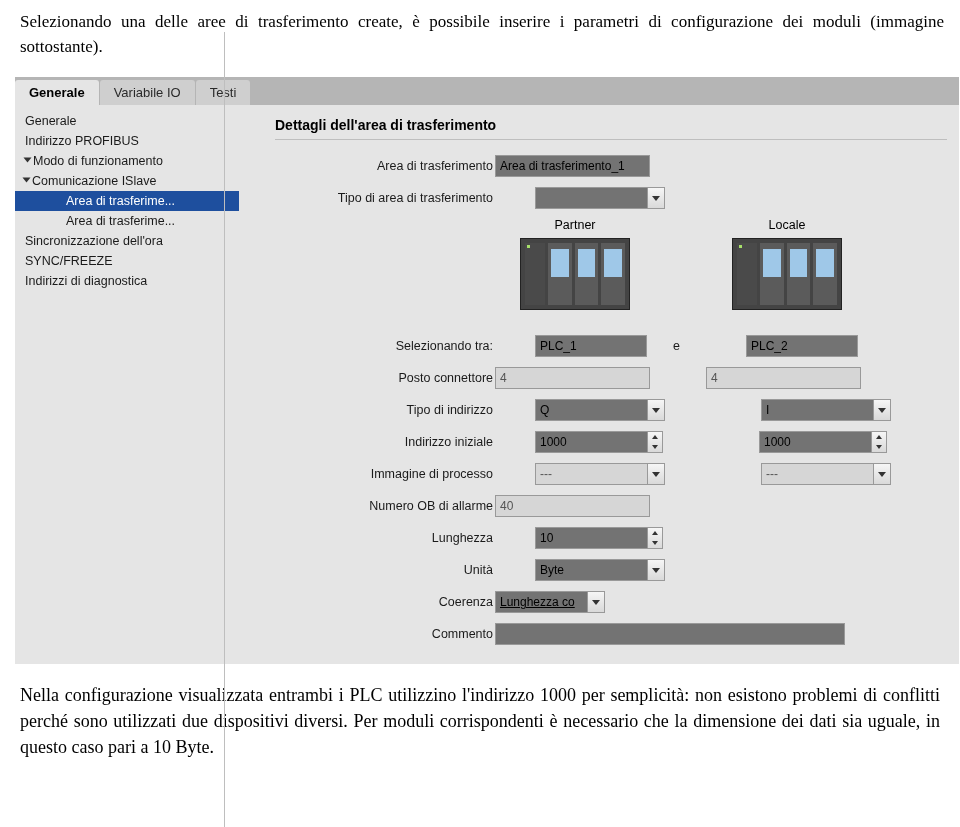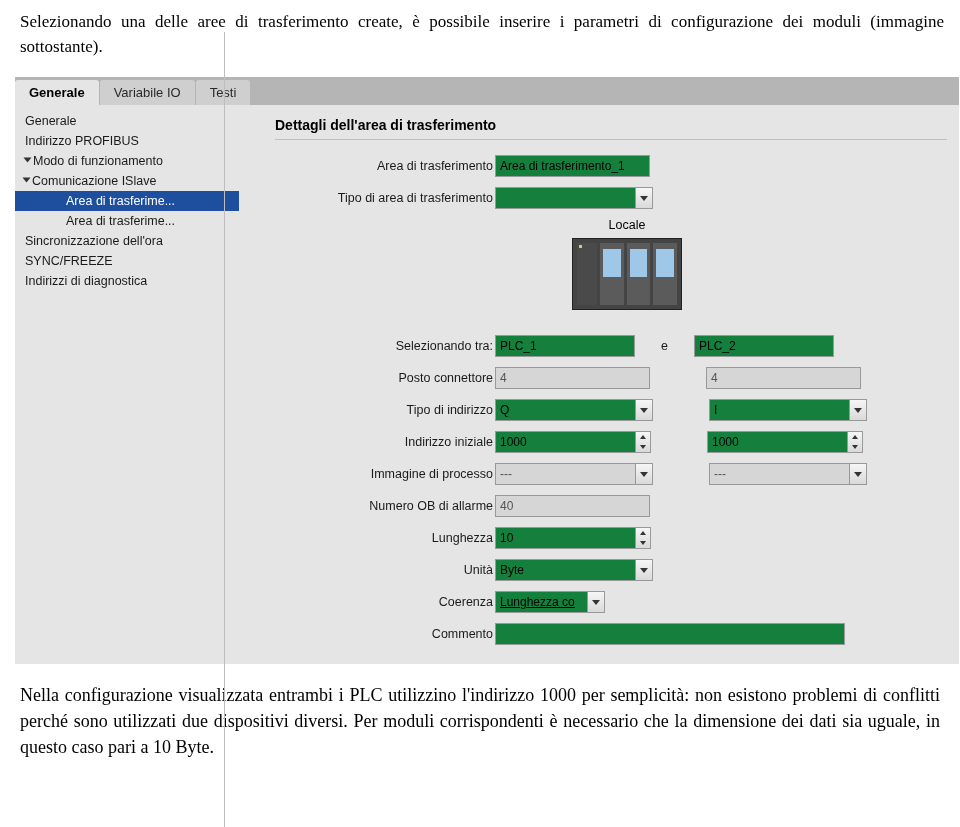--- a/index.html
+++ b/index.html
@@ -25,21 +25,21 @@
   .divider { position: absolute; left: 224px; top: 32px; bottom: 0; width: 1px; background: #bebebe; }
   
   .main { flex: 1; padding: 12px 12px 10px 36px; background: #e5e5e5; }
   .section-title { font-weight: bold; font-size: 14px; color: #000; margin-bottom: 6px; }
   .hr { height: 1px; background: #bebebe; margin-bottom: 14px; }
   
   .row { display: flex; align-items: center; margin-bottom: 8px; min-height: 24px; }
   .row .lbl { width: 220px; text-align: right; padding-right: 2px; font-size: 12.5px; color: #1a1a1a; }
   .row .ctr { display: flex; align-items: center; gap: 10px; }
   
-  .input { height: 22px; border: 1px solid #999; background: #15803d; font-size: 12px; padding: 0 4px; }
+  .input { height: 22px; border: 1px solid #999; background: #737373; font-size: 12px; padding: 0 4px; }
   .input.ro { background: #d6d6d6; color: #555; }
   
   .combo { display: flex; }
   .combo .input { border-right: none; }
   .combo .btn { width: 18px; height: 22px; border: 1px solid #999; background: linear-gradient(#f6f6f6,#d9d9d9); display: flex; align-items: center; justify-content: center; }
   .combo .btn .tri { width:0;height:0;border-left:4px solid transparent;border-right:4px solid transparent;border-top:5px solid #333; }
   
   .spinner { display:flex; }
   .spinner .input { border-right: none; }
   .spinner .btns { width: 16px; height: 22px; border:1px solid #999; background: linear-gradient(#f6f6f6,#d9d9d9); display:flex; flex-direction:column;}
@@ -53,21 +53,21 @@
   .plc-img { width: 110px; height: 72px; margin: 6px auto 0 auto; background:#444; border:1px solid #222; position:relative; display:flex; gap:3px; padding:4px; }
   .plc-img .mod { flex:1; background:#5b5b5b; position:relative; }
   .plc-img .mod.l { flex:0 0 20px; background:#4a4a4a;}
   .plc-img .mod .slot { position:absolute; left:3px; right:3px; height:28px; top:6px; background:#9fc8e8; }
   .plc-img .mod .led { position:absolute; width:3px; height:3px; background:#a7e06a; top:2px; left:2px;}
   
   .bottom-text { padding: 18px 20px 10px 20px; text-align: justify; line-height: 1.45; font-size: 18px; font-family: "Times New Roman", serif; }
   
   .e-text { margin: 0 16px; font-size:12.5px; color:#1a1a1a;}
   
-  .w140 { width:140px; } .w155{width:155px;}
+  .w140 { width:112px;margin-left:40px; } .w155{width:155px;}
 </style>
 </head>
 <body>
 
 <div class="doc-text">Selezionando una delle aree di trasferimento create, è possibile inserire i parametri di configurazione dei moduli (immagine sottostante).</div>
 
 <div class="app">
   <div class="tabs">
     <div class="tab active">Generale</div>
     <div class="tab">Variabile IO</div>
@@ -107,20 +107,37 @@
             <input class="input w140" value="" style="">
             <div class="btn">
                 <div class="tri"></div>
               </div>
           </div>
         </div>
       </div>
 
       <div class="plc-row">
         <div style="width:220px;"></div>
+        <div class="plc-col">
+          <div>Partner</div>
+          <div class="plc-img">
+            <div class="mod l">
+                <div class="led"></div>
+              </div>
+            <div class="mod">
+                <div class="slot"></div>
+              </div>
+            <div class="mod">
+                <div class="slot"></div>
+              </div>
+            <div class="mod">
+                <div class="slot"></div>
+              </div>
+          </div>
+        </div>
         <div class="plc-gap"></div>
         <div class="plc-col">
           <div>Locale</div>
           <div class="plc-img">
             <div class="mod l">
                 <div class="led"></div>
               </div>
             <div class="mod">
                 <div class="slot"></div>
               </div>

